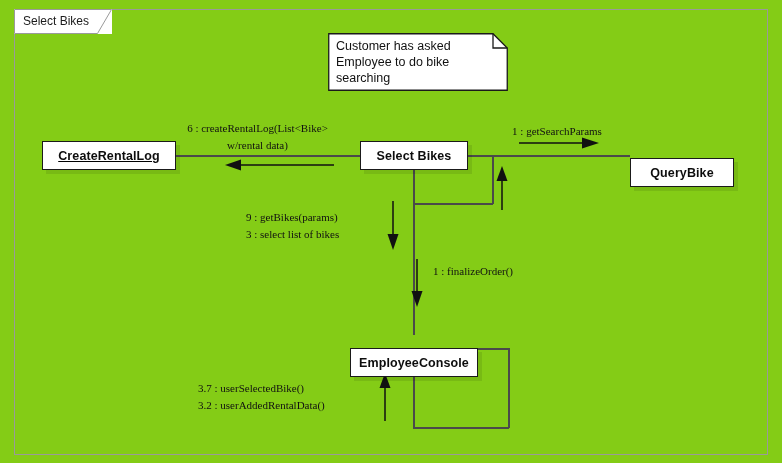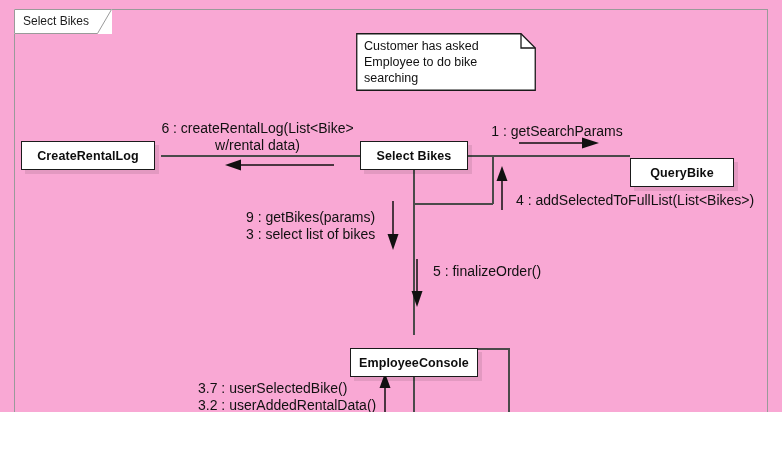--- a/index.html
+++ b/index.html
@@ -8,22 +8,22 @@
     background: #ffffff;
   }
   body {
     font-family: "Liberation Sans", sans-serif;
     -webkit-font-smoothing: antialiased;
   }
 
   #canvas {
     position: relative;
     width: 782px;
-    height: 412px;
-    background: #f9a8d4;
+    height: 463px;
+    background: #84cc16;
     overflow: hidden;
   }
 
   
   .frame {
     position: absolute;
     left: 14px;
     top: 9px;
     width: 754px;
     height: 446px;
@@ -56,21 +56,20 @@
     line-height: 16px;
   }
 
   
   .note {
     position: absolute;
     left: 328px;
     top: 33px;
     width: 180px;
     height: 58px;
-    margin-left: 28px;
   }
   .note svg {
     position: absolute;
     left: 0;
     top: 0;
   }
   .note-text {
     position: absolute;
     left: 8px;
     top: 5px;
@@ -94,21 +93,21 @@
     z-index: 5;
   }
   .objbox span {
     font-size: 12.5px;
     font-weight: bold;
     color: #0d0d0d;
     white-space: nowrap;
     letter-spacing: 0.1px;
   }
 
-  #box-createrentallog { left: 21px;  top: 141px; width: 134px; height: 29px; }
+  #box-createrentallog { left: 42px;  top: 141px; width: 134px; height: 29px; text-decoration: underline; }
   #box-selectbikes     { left: 360px; top: 141px; width: 108px; height: 29px; }
   #box-querybike       { left: 630px; top: 158px; width: 104px; height: 29px; }
   #box-employeeconsole { left: 350px; top: 335px; width: 128px; height: 29px; margin-top: 13px; }
 
   
   .link {
     position: absolute;
     background: #4a4a4a;
     z-index: 1;
   }
@@ -118,25 +117,26 @@
   
   .arrow {
     position: absolute;
     z-index: 4;
     overflow: visible;
   }
 
   
   .msg {
     position: absolute;
-    font-size: 14px;
+    font-size: 11px;
     color: #111111;
     line-height: 17px;
     white-space: pre-line;
     z-index: 6;
+    font-family: Liberation Serif, serif;
   }
   .msg.center { text-align: center; }
   .msg.left   { text-align: left; }
 </style>
 </head>
 <body>
 
 <div id="canvas">
 
   <div class="frame"></div>
@@ -182,34 +182,33 @@
   <div class="msg center" style="left:482px; top:123px; width:150px;">1 : getSearchParams</div>
   <svg class="arrow" style="left:519px; top:136px;" width="80" height="14" viewBox="0 0 80 14">
     <line x1="0" y1="7" x2="64" y2="7" stroke="#111111" stroke-width="1.5"></line>
     <polygon points="80,7 63,1.5 63,12.5" fill="#111111"></polygon>
   </svg>
 
   <svg class="arrow" style="left:495px; top:166px;" width="14" height="44" viewBox="0 0 14 44">
     <line x1="7" y1="44" x2="7" y2="12" stroke="#111111" stroke-width="1.5"></line>
     <polygon points="7,0 1.5,15 12.5,15" fill="#111111"></polygon>
   </svg>
-  <div class="msg left" style="left:516px; top:192px; width:260px;">4 : addSelectedToFullList(List&lt;Bikes&gt;)</div>
 
   <div class="msg left" style="left:246px; top:209px; width:150px;">9 : getBikes(params)
 3 : select list of bikes</div>
   <svg class="arrow" style="left:386px; top:201px;" width="14" height="49" viewBox="0 0 14 49">
     <line x1="7" y1="0" x2="7" y2="36" stroke="#111111" stroke-width="1.5"></line>
     <polygon points="7,49 1.5,33 12.5,33" fill="#111111"></polygon>
   </svg>
 
   <svg class="arrow" style="left:410px; top:259px;" width="14" height="48" viewBox="0 0 14 48">
     <line x1="7" y1="0" x2="7" y2="35" stroke="#111111" stroke-width="1.5"></line>
     <polygon points="7,48 1.5,32 12.5,32" fill="#111111"></polygon>
   </svg>
-  <div class="msg left" style="left:433px; top:263px; width:180px;">5 : finalizeOrder()</div>
+  <div class="msg left" style="left:433px; top:263px; width:180px;">1 : finalizeOrder()</div>
 
   <div class="msg left" style="left:198px; top:380px; width:185px;">3.7 : userSelectedBike()
 3.2 : userAddedRentalData()</div>
   <svg class="arrow" style="left:378px; top:373px;" width="14" height="48" viewBox="0 0 14 48">
     <line x1="7" y1="48" x2="7" y2="13" stroke="#111111" stroke-width="1.5"></line>
     <polygon points="7,0 1.5,15 12.5,15" fill="#111111"></polygon>
   </svg>
 
   <div class="objbox" id="box-createrentallog">
     <span>CreateRentalLog</span>

